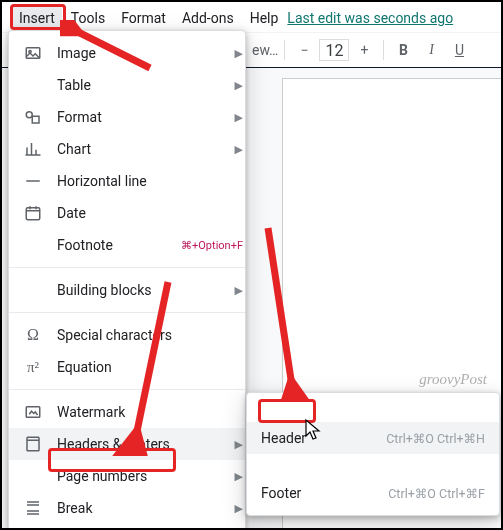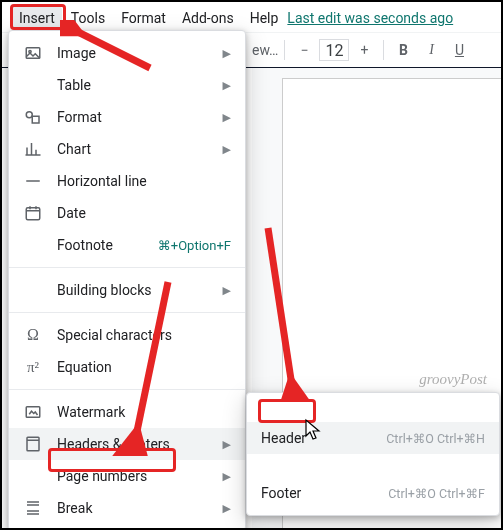--- a/index.html
+++ b/index.html
@@ -90,34 +90,34 @@
     border-radius:4px;
     box-shadow: 0 2px 6px rgba(0,0,0,.25), 0 8px 24px rgba(0,0,0,.2);
     padding:6px 0;
     font-size:14px;
     color:#3c4043;
     z-index:10;
   }
   .dropdown .item {
     display:flex; align-items:center;
     height:32px;
-    padding:0 14px 0 14px;
+    padding:0 2px 0 14px;
     cursor:pointer;
     position:relative;
   }
   .dropdown .item.hover { background:#f1f3f4; }
   .dropdown .item .ic {
     width:20px; height:20px;
     display:flex; align-items:center; justify-content:center;
     margin-right:14px;
     color:#5f6368;
   }
   .dropdown .item .lbl { flex:1; color:#202124; }
   .dropdown .item .side {
-    color:#0f766e; font-size:13px;
+    color:#be185d; font-size:11px;
     margin-left:4px;
   }
   .dropdown .item .caret {
     color:#80868b; font-size:11px; margin-left:8px;
   }
   .dropdown hr {
     border:none; border-top:1px solid #e8eaed;
     margin:6px 0;
   }
 

